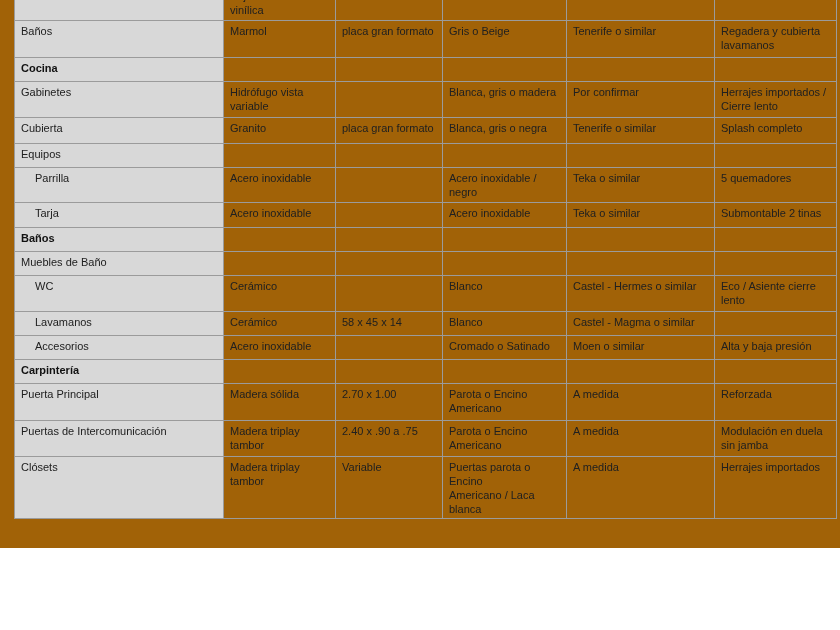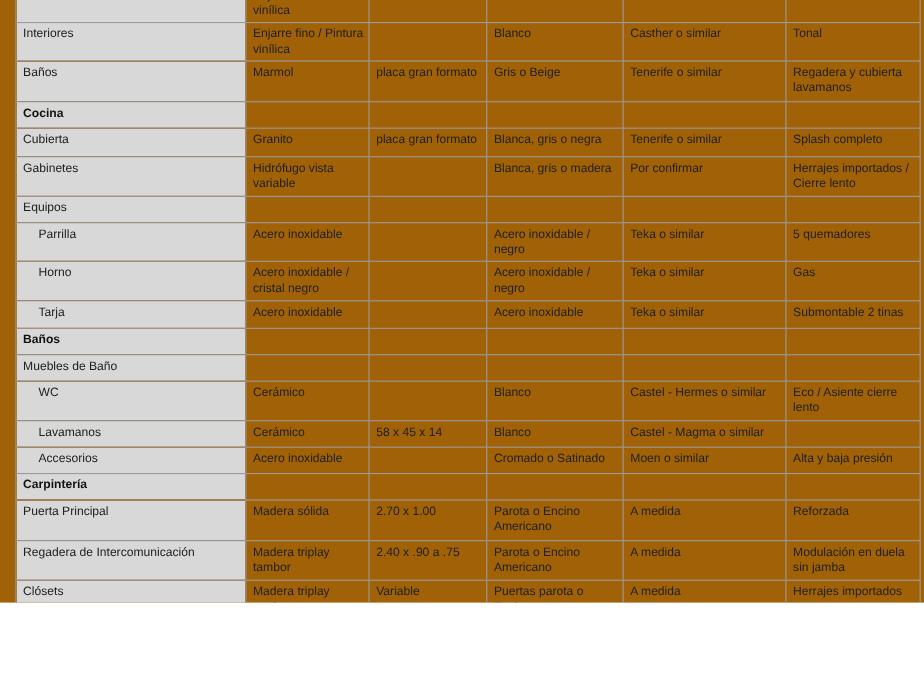--- a/index.html
+++ b/index.html
@@ -62,41 +62,20 @@
           <td>
             <div class="cell-text clip-inner">Blanco</div>
           </td>
           <td>
             <div class="cell-text clip-inner">Casther o similar</div>
           </td>
           <td>
             <div class="cell-text clip-inner">Tonal</div>
           </td>
         </tr>
-        <tr style="height: 35px;">
-          <td class="label-cell">
-            <div class="lbl">Interiores</div>
-          </td>
-          <td>
-            <div class="cell-text">Enjarre fino / Pintura
-vinílica</div>
-          </td>
-          <td>
-            <div class="cell-text"></div>
-          </td>
-          <td>
-            <div class="cell-text">Blanco</div>
-          </td>
-          <td>
-            <div class="cell-text">Casther o similar</div>
-          </td>
-          <td>
-            <div class="cell-text">Tonal</div>
-          </td>
-        </tr>
         <tr style="height: 37px;">
           <td class="label-cell">
             <div class="lbl">Baños</div>
           </td>
           <td>
             <div class="cell-text">Marmol</div>
           </td>
           <td>
             <div class="cell-text">placa gran formato</div>
           </td>
@@ -124,40 +103,20 @@
           <td>
             <div class="cell-text"></div>
           </td>
           <td>
             <div class="cell-text"></div>
           </td>
           <td>
             <div class="cell-text"></div>
           </td>
         </tr>
-        <tr style="height: 26px;">
-          <td class="label-cell">
-            <div class="lbl">Cubierta</div>
-          </td>
-          <td>
-            <div class="cell-text">Granito</div>
-          </td>
-          <td>
-            <div class="cell-text">placa gran formato</div>
-          </td>
-          <td>
-            <div class="cell-text">Blanca, gris o negra</div>
-          </td>
-          <td>
-            <div class="cell-text">Tenerife o similar</div>
-          </td>
-          <td>
-            <div class="cell-text">Splash completo</div>
-          </td>
-        </tr>
         <tr style="height: 36px;">
           <td class="label-cell">
             <div class="lbl">Gabinetes</div>
           </td>
           <td>
             <div class="cell-text">Hidrófugo vista
 variable</div>
           </td>
           <td>
             <div class="cell-text"></div>
@@ -166,20 +125,40 @@
             <div class="cell-text">Blanca, gris o madera</div>
           </td>
           <td>
             <div class="cell-text">Por confirmar</div>
           </td>
           <td>
             <div class="cell-text">Herrajes  importados  /
 Cierre lento</div>
           </td>
         </tr>
+        <tr style="height: 26px;">
+          <td class="label-cell">
+            <div class="lbl">Cubierta</div>
+          </td>
+          <td>
+            <div class="cell-text">Granito</div>
+          </td>
+          <td>
+            <div class="cell-text">placa gran formato</div>
+          </td>
+          <td>
+            <div class="cell-text">Blanca, gris o negra</div>
+          </td>
+          <td>
+            <div class="cell-text">Tenerife o similar</div>
+          </td>
+          <td>
+            <div class="cell-text">Splash completo</div>
+          </td>
+        </tr>
         <tr style="height: 24px;">
           <td class="label-cell">
             <div class="lbl">Equipos</div>
           </td>
           <td>
             <div class="cell-text"></div>
           </td>
           <td>
             <div class="cell-text"></div>
           </td>
@@ -204,41 +183,20 @@
             <div class="cell-text"></div>
           </td>
           <td>
             <div class="cell-text">Acero inoxidable / negro</div>
           </td>
           <td>
             <div class="cell-text">Teka o similar</div>
           </td>
           <td>
             <div class="cell-text">5  quemadores</div>
-          </td>
-        </tr>
-        <tr style="height: 36px;">
-          <td class="label-cell">
-            <div class="lbl indent1">Horno</div>
-          </td>
-          <td>
-            <div class="cell-text">Acero   inoxidable  /
-cristal negro</div>
-          </td>
-          <td>
-            <div class="cell-text"></div>
-          </td>
-          <td>
-            <div class="cell-text">Acero inoxidable / negro</div>
-          </td>
-          <td>
-            <div class="cell-text">Teka o similar</div>
-          </td>
-          <td>
-            <div class="cell-text">Gas</div>
           </td>
         </tr>
         <tr style="height: 25px; padding-left: 40px;">
           <td class="label-cell">
             <div class="lbl indent1">Tarja</div>
           </td>
           <td>
             <div class="cell-text">Acero inoxidable</div>
           </td>
           <td>
@@ -391,21 +349,21 @@
           </td>
           <td>
             <div class="cell-text">A medida</div>
           </td>
           <td>
             <div class="cell-text">Reforzada</div>
           </td>
         </tr>
         <tr style="height: 36px;">
           <td class="label-cell">
-            <div class="lbl">Regadera de Intercomunicación</div>
+            <div class="lbl">Puertas de Intercomunicación</div>
           </td>
           <td>
             <div class="cell-text">Madera triplay
 tambor</div>
           </td>
           <td>
             <div class="cell-text">2.40 x .90 a .75</div>
           </td>
           <td>
             <div class="cell-text">Parota o Encino

